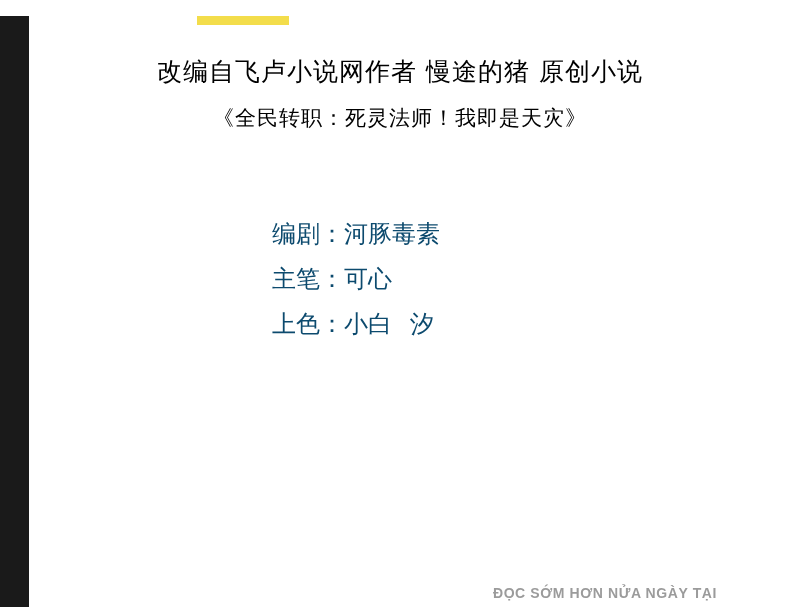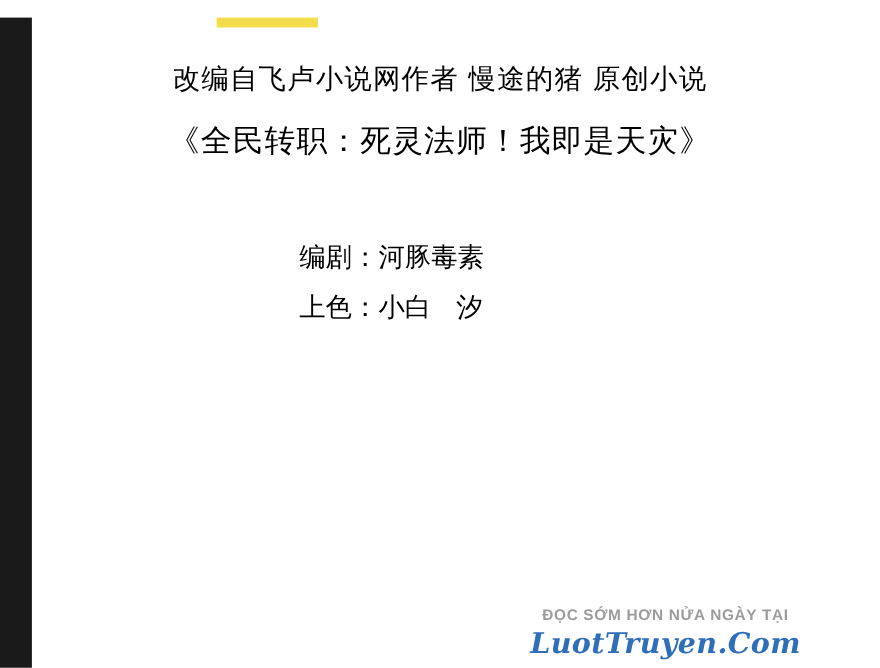--- a/index.html
+++ b/index.html
@@ -62,39 +62,40 @@
     text-align: center;
     color: #000000;
   }
   .credit-line-1 {
     font-size: 25px;
     letter-spacing: 1px;
     line-height: 36px;
     white-space: nowrap;
   }
   .credit-line-2 {
-    font-size: 28px;
+    font-size: 21px;
     letter-spacing: 1px;
     line-height: 36px;
-    margin-top: 20px;
+    margin-top: 10px;
     white-space: nowrap;
   }
 
   .staff-block {
     position: absolute;
     left: 272px;
     top: 196px;
     color: #000000;
   }
   .staff-row {
     display: block;
     font-size: 24px;
     line-height: 45px;
     white-space: pre;
-    color: #000000;
+    color: #0c4a6e;
+    font-family: Liberation Serif, serif;
   }
 
   .watermark {
     position: absolute;
     right: 53px;
     bottom: 22px;
     text-align: center;
     width: 260px;
   }
   .wm-top {
@@ -125,23 +126,23 @@
   <div class="left-strip"></div>
   <div class="top-yellow"></div>
 
   <div class="credit-lines">
     <div class="credit-line-1">改编自飞卢小说网作者 慢途的猪 原创小说</div>
     <div class="credit-line-2">《全民转职：死灵法师！我即是天灾》</div>
   </div>
 
   <div class="staff-block">
     <span class="staff-row"><span>编剧：</span><span>河豚毒素</span></span>
+    <span class="staff-row"><span>主笔：</span><span>可心</span></span>
     <span class="staff-row"><span>上色：</span><span>小白   汐</span></span>
   </div>
 
   <div class="watermark">
     <div class="wm-top">ĐỌC SỚM HƠN NỬA NGÀY TẠI</div>
-    <div class="wm-main">LuotTruyen.Com</div>
   </div>
 
   <div class="bottom-fragment">— — — —</div>
 
 </div>
 
 </body></html>

